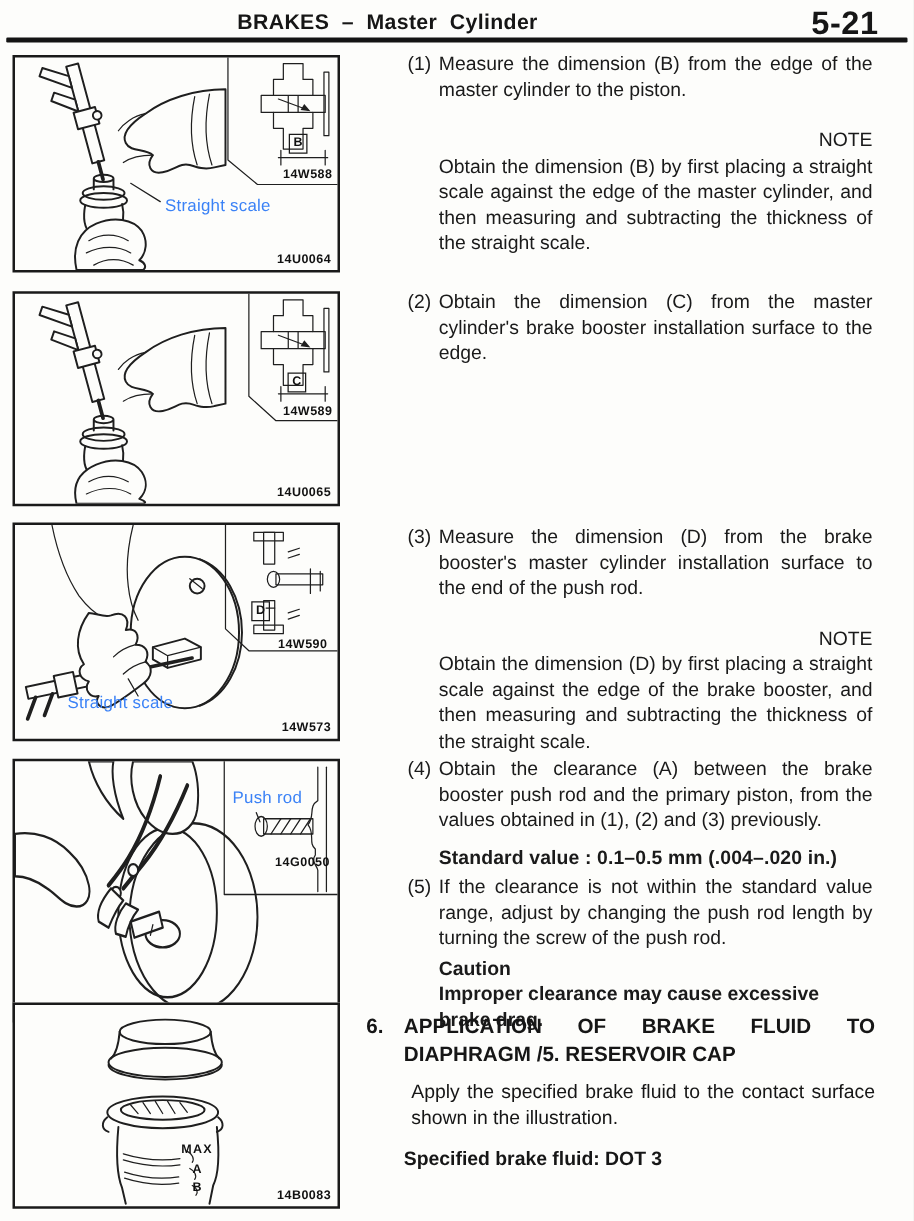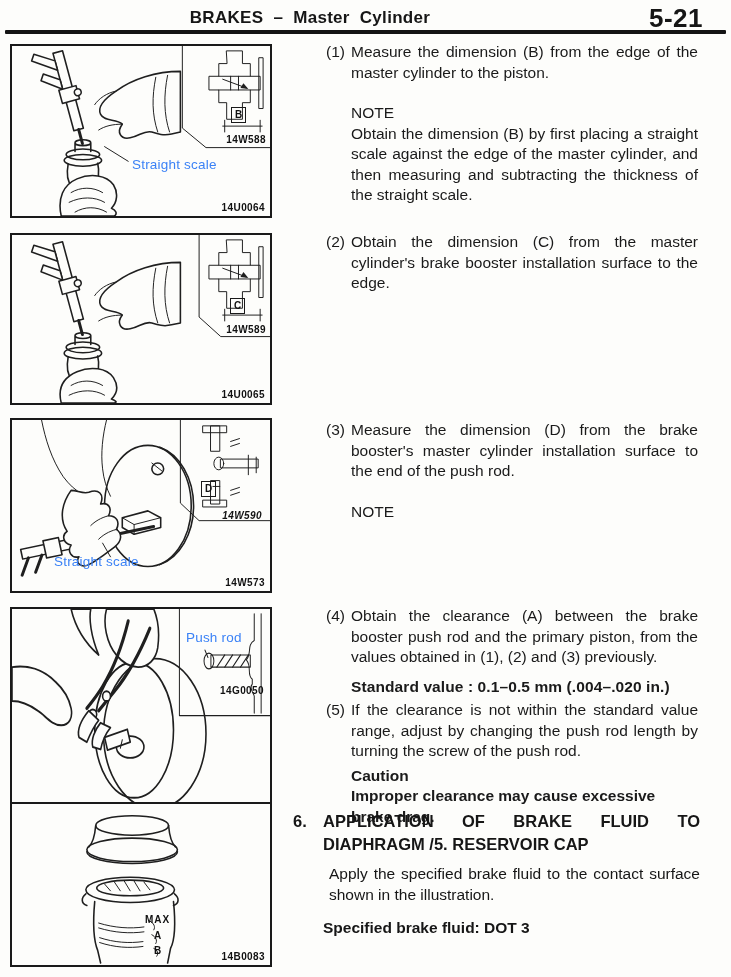--- a/index.html
+++ b/index.html
@@ -22,21 +22,21 @@
   .code-br{right:5px;bottom:3px;}
   .callout{position:absolute;font-size:13.5px;color:#3b82f6;letter-spacing:.2px;}
   .dimbox{position:absolute;width:13px;height:14px;border:1.5px solid #1a1a1a;font-size:10px;
           font-weight:700;text-align:center;line-height:14px;color:#111;}
   
   .step{position:absolute;left:326px;width:372px;font-size:15.5px;line-height:20.5px;color:#1a1a1a;}
   .srow{display:flex;}
   .snum{flex:0 0 25px;}
   .sbody{flex:1;text-align:justify;}
   .note{margin:20px 0 0 25px;text-align:justify;}
-  .ntitle{text-align:left;}
+  .ntitle{text-align:right;}
   .stdval{margin:9px 0 0 25px;font-weight:700;letter-spacing:.1px;}
   .caution{margin:4px 0 0 25px;font-weight:700;}
   .sec6{position:absolute;left:293px;width:407px;color:#161616;}
   .sec6 .h{display:flex;font-size:16.5px;font-weight:700;line-height:22.5px;}
   .sec6 .hnum{flex:0 0 30px;}
   .sec6 .htxt{flex:1;text-align:justify;}
   .sec6 .body{margin:9px 0 0 36px;font-size:15.5px;line-height:20.5px;text-align:justify;}
   .sec6 .spec{margin:14px 0 0 30px;font-size:15.5px;font-weight:700;}
 </style>
 </head>
@@ -174,21 +174,21 @@
 
       <g>
         <path class="thin" d="M30,0 C34,20 40,40 52,58 C58,66 64,72 72,76 M96,0 C92,16 90,34 92,50 C93,60 96,70 100,78"></path>
         <path class="fw" d="M60,72 C50,86 48,102 56,114 C50,118 52,126 60,128 C56,134 60,142 68,140 C64,146 70,152 78,148 C86,144 96,136 104,130 C112,124 112,116 106,112 C110,104 106,98 98,98 C102,90 98,84 90,86 C94,76 88,70 78,74 C72,76 66,72 60,72 Z"></path>
         <path class="thin" d="M98,98 C90,100 84,104 80,108 M106,112 C98,114 92,118 88,122"></path>
       </g>
       <line class="thin" x1="100" y1="140" x2="92" y2="126"></line>
     </svg>
     <span class="callout" style="left:42px;top:134px;">Straight scale</span>
     <span class="dimbox" style="left:189px;top:61px;">D</span>
-    <span class="figcode" style="right:8px;top:90px;font-style:italic;">14W590</span>
+    <span class="figcode" style="right:8px;top:90px;">14W590</span>
     <span class="figcode code-br">14W573</span>
   </div>
 
   <div class="fig" style="top:607px;height:211px;">
     <svg viewBox="0 0 262 171" preserveAspectRatio="none">
 
       <path class="thin" d="M170,0 V88 H262"></path>
       <g>
         <path class="thin" d="M246,4 V26 C238,30 244,36 238,42 C244,48 238,54 244,58 V62 C240,66 246,70 246,72 V86"></path>
         <line class="thin" x1="253" y1="4" x2="253" y2="86"></line>
@@ -268,20 +268,21 @@
     </div>
   </div>
 
   <div class="step" style="top:420px;">
     <div class="srow">
       <span class="snum">(3)</span>
       <span class="sbody">Measure the dimension (D) from the brake booster's master cylinder installation surface to the end of the push rod.</span>
     </div>
     <div class="note">
       <div class="ntitle">NOTE</div>
+      <div>Obtain the dimension (D) by first placing a straight scale against the edge of the brake booster, and then measuring and subtracting the thickness of the straight scale.</div>
     </div>
   </div>
 
   <div class="step" style="top:606px;">
     <div class="srow">
       <span class="snum">(4)</span>
       <span class="sbody">Obtain the clearance (A) between the brake booster push rod and the primary piston, from the values obtained in (1), (2) and (3) previously.</span>
     </div>
     <div class="stdval">Standard value : 0.1–0.5 mm (.004–.020 in.)</div>
   </div>

